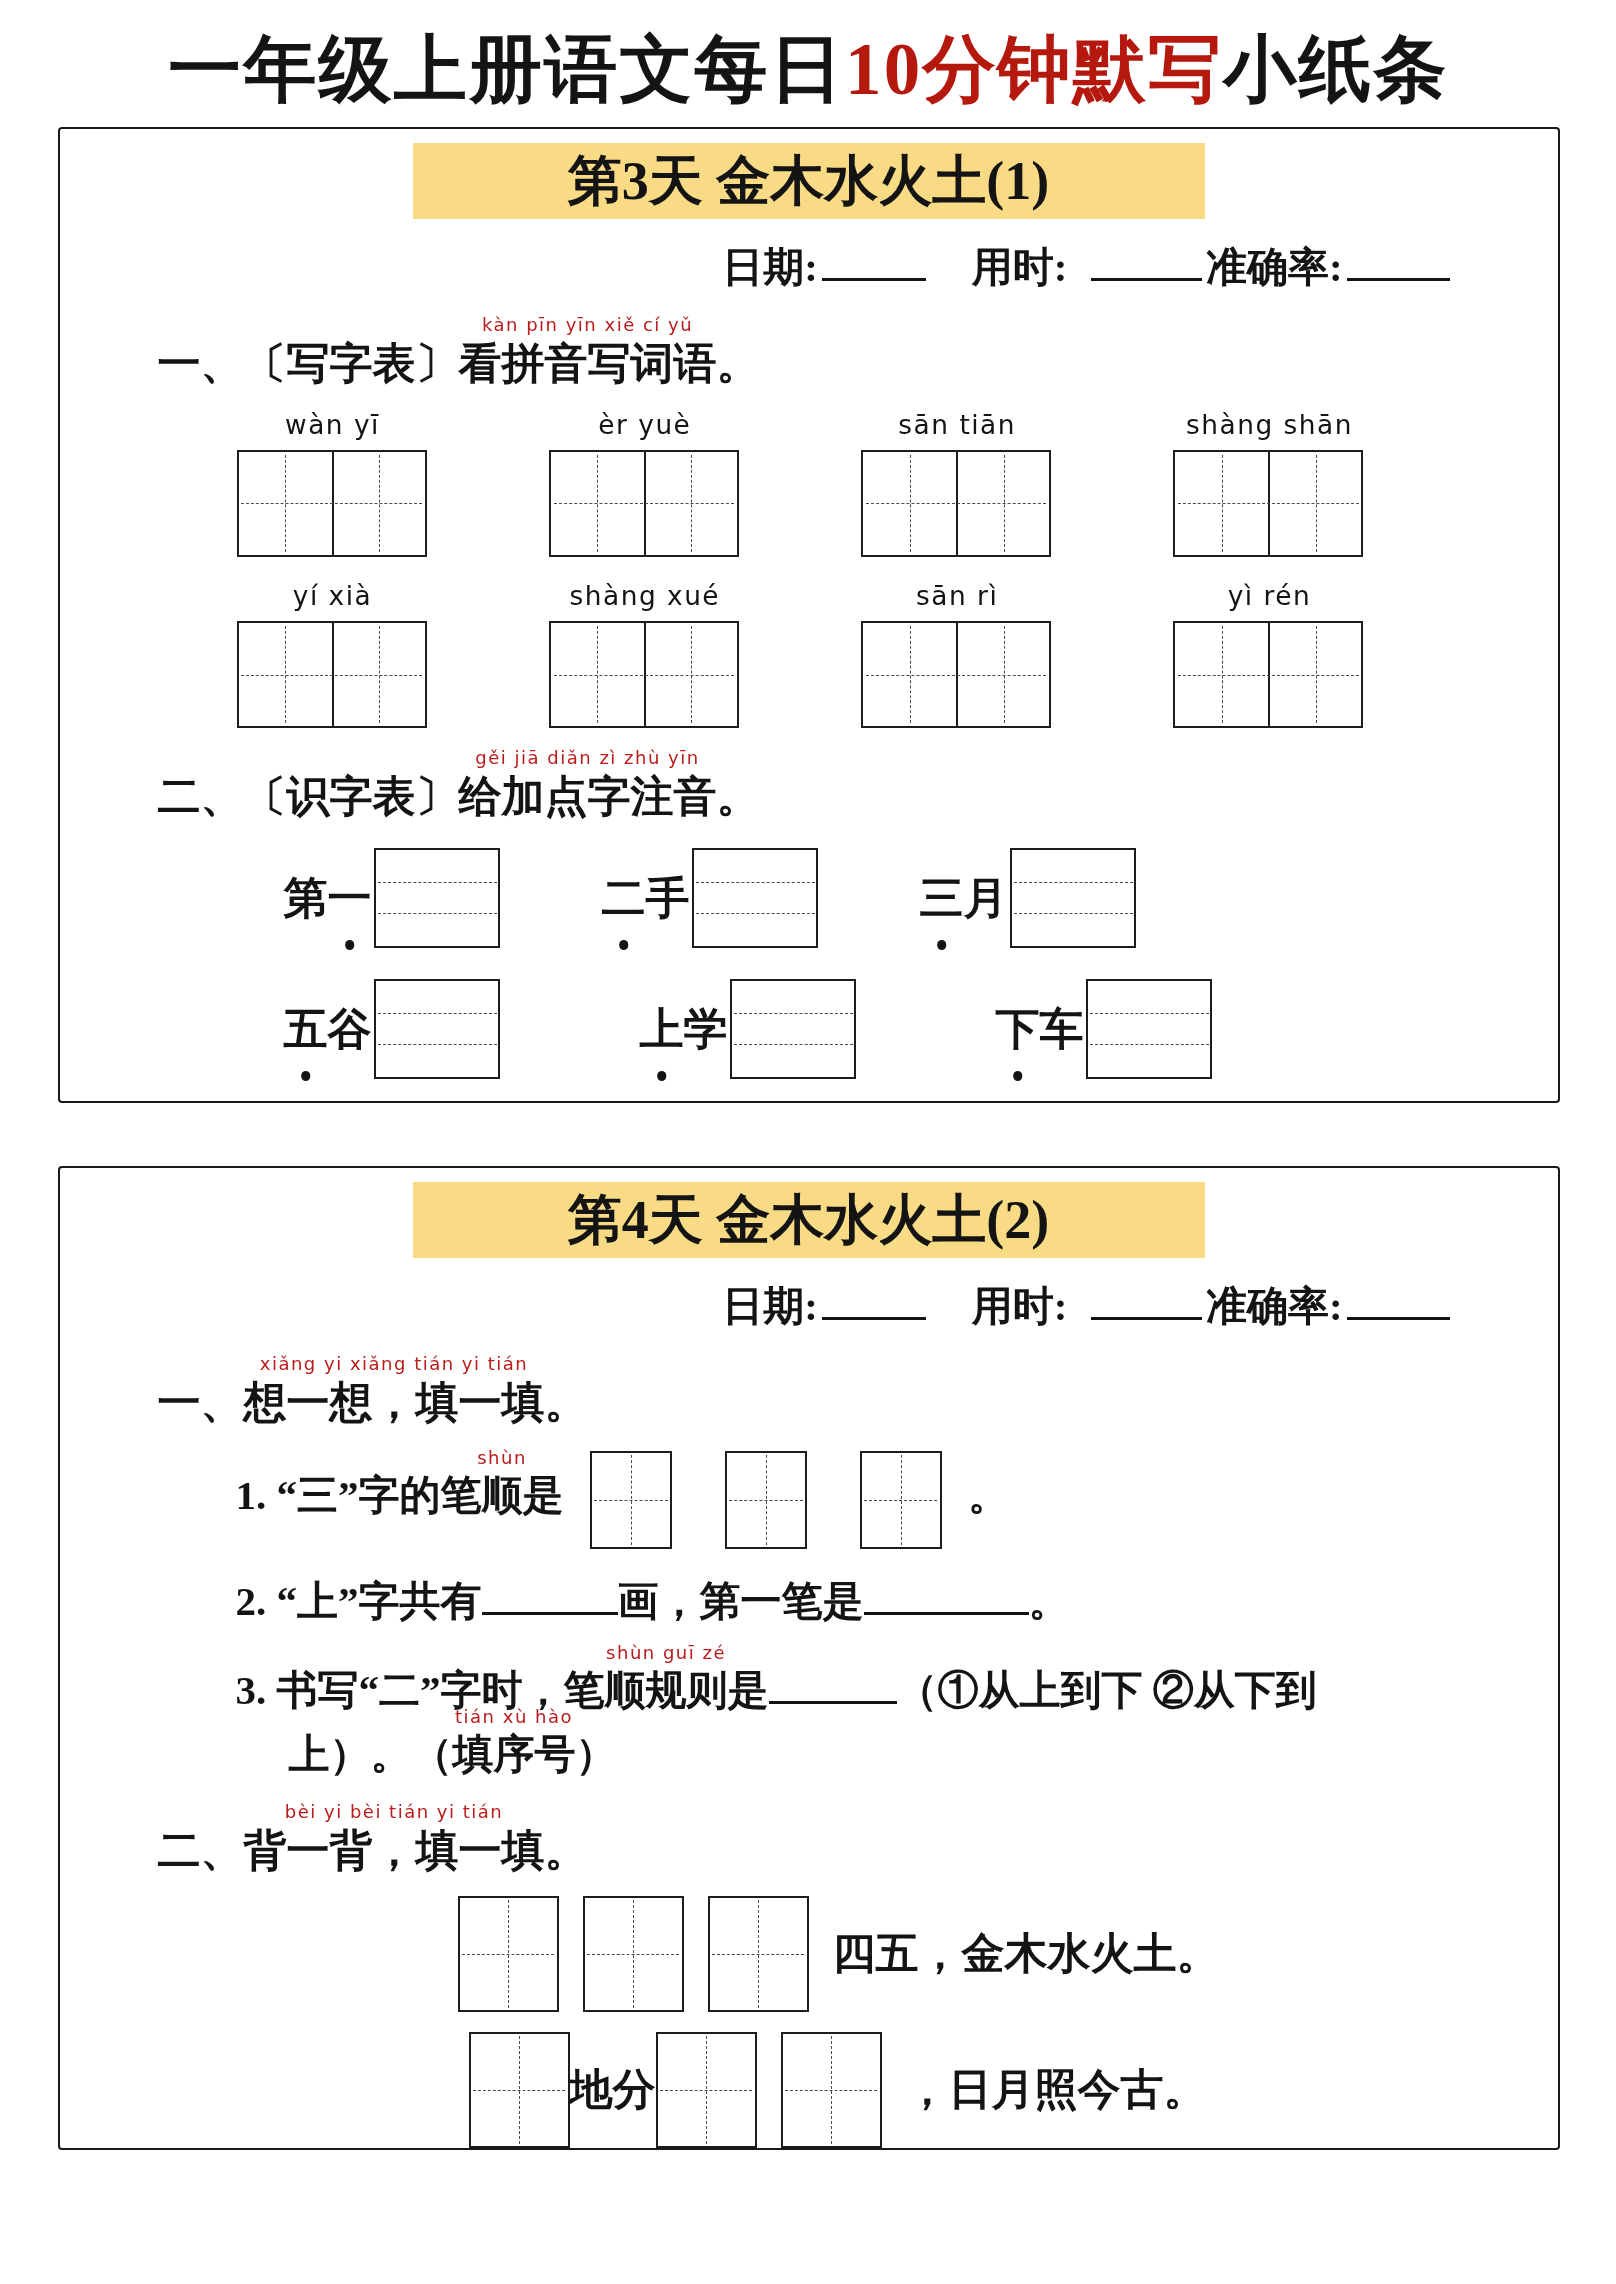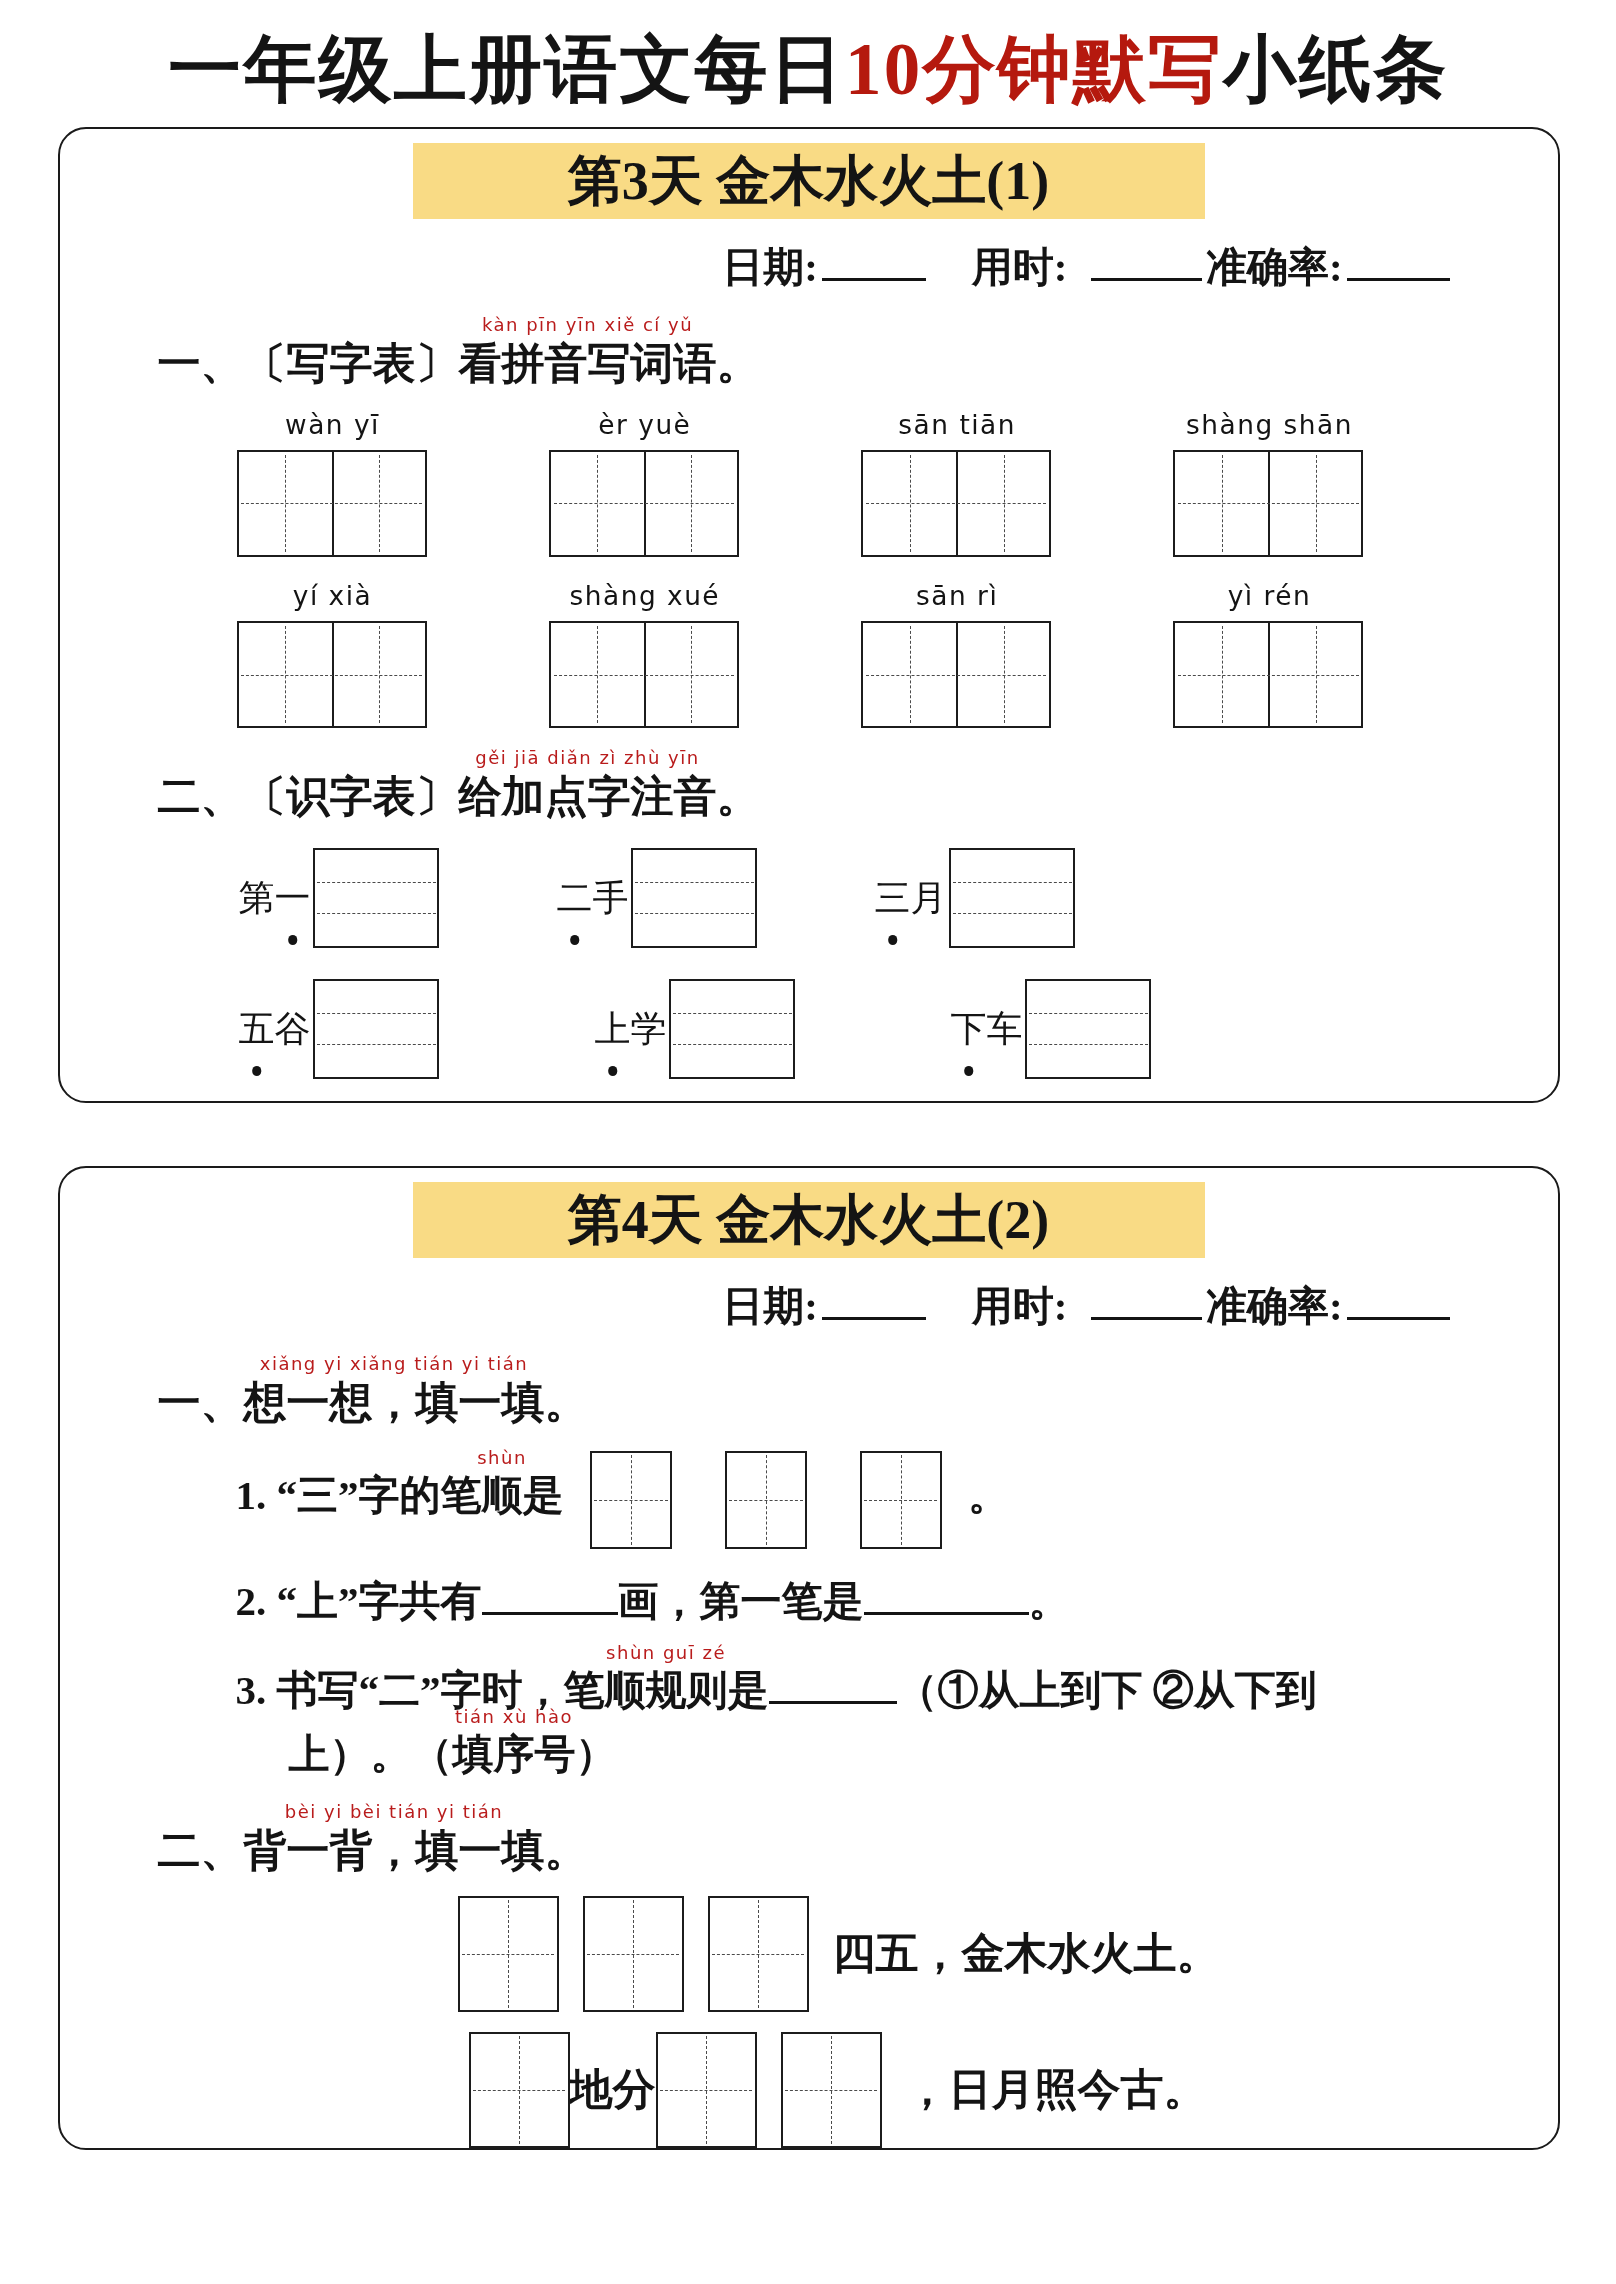--- a/index.html
+++ b/index.html
@@ -22,21 +22,21 @@
     line-height:1.12;
     white-space:nowrap;
   }
   .main-title .hl{ color:var(--accent,#b5190e); }
   
   .panel{
     box-sizing:border-box;
     margin:0 auto;
     width:1502px;
     border:2.9px solid #1a1a1a;
-    border-radius:28px;
+    border-radius:4px;
     background:#fff;
     overflow:hidden;
   }
   .panel1{ margin-top:16px; min-height:976px; }
   .panel2{ margin-top:63px; min-height:954px; }
   .band{
     margin:14.7px auto 0 auto;
     width:792px;
     height:76px;
     background:var(--band,#f9db85);
@@ -129,21 +129,21 @@
     display:flex;
     margin:22px 0 0 179px;
   }
   .arow.second{ margin-top:31px;gap:38px; }
   .word-item{
     display:flex;
     align-items:center;
     width:318px;
     flex:none;
   }
-  .word{ font-size:36px; font-weight:400; white-space:nowrap; }
+  .word{ font-size:44px; font-weight:700; white-space:nowrap;margin-left:45px; }
   .word .ch{ position:relative; display:inline-block; }
   .word .dotchar::after{
     content:"";
     position:absolute;
     left:50%; bottom:-22px;
     transform:translateX(-50%);
     width:9.5px; height:9.5px;
     border-radius:50%;
     background:#141414;
   }

